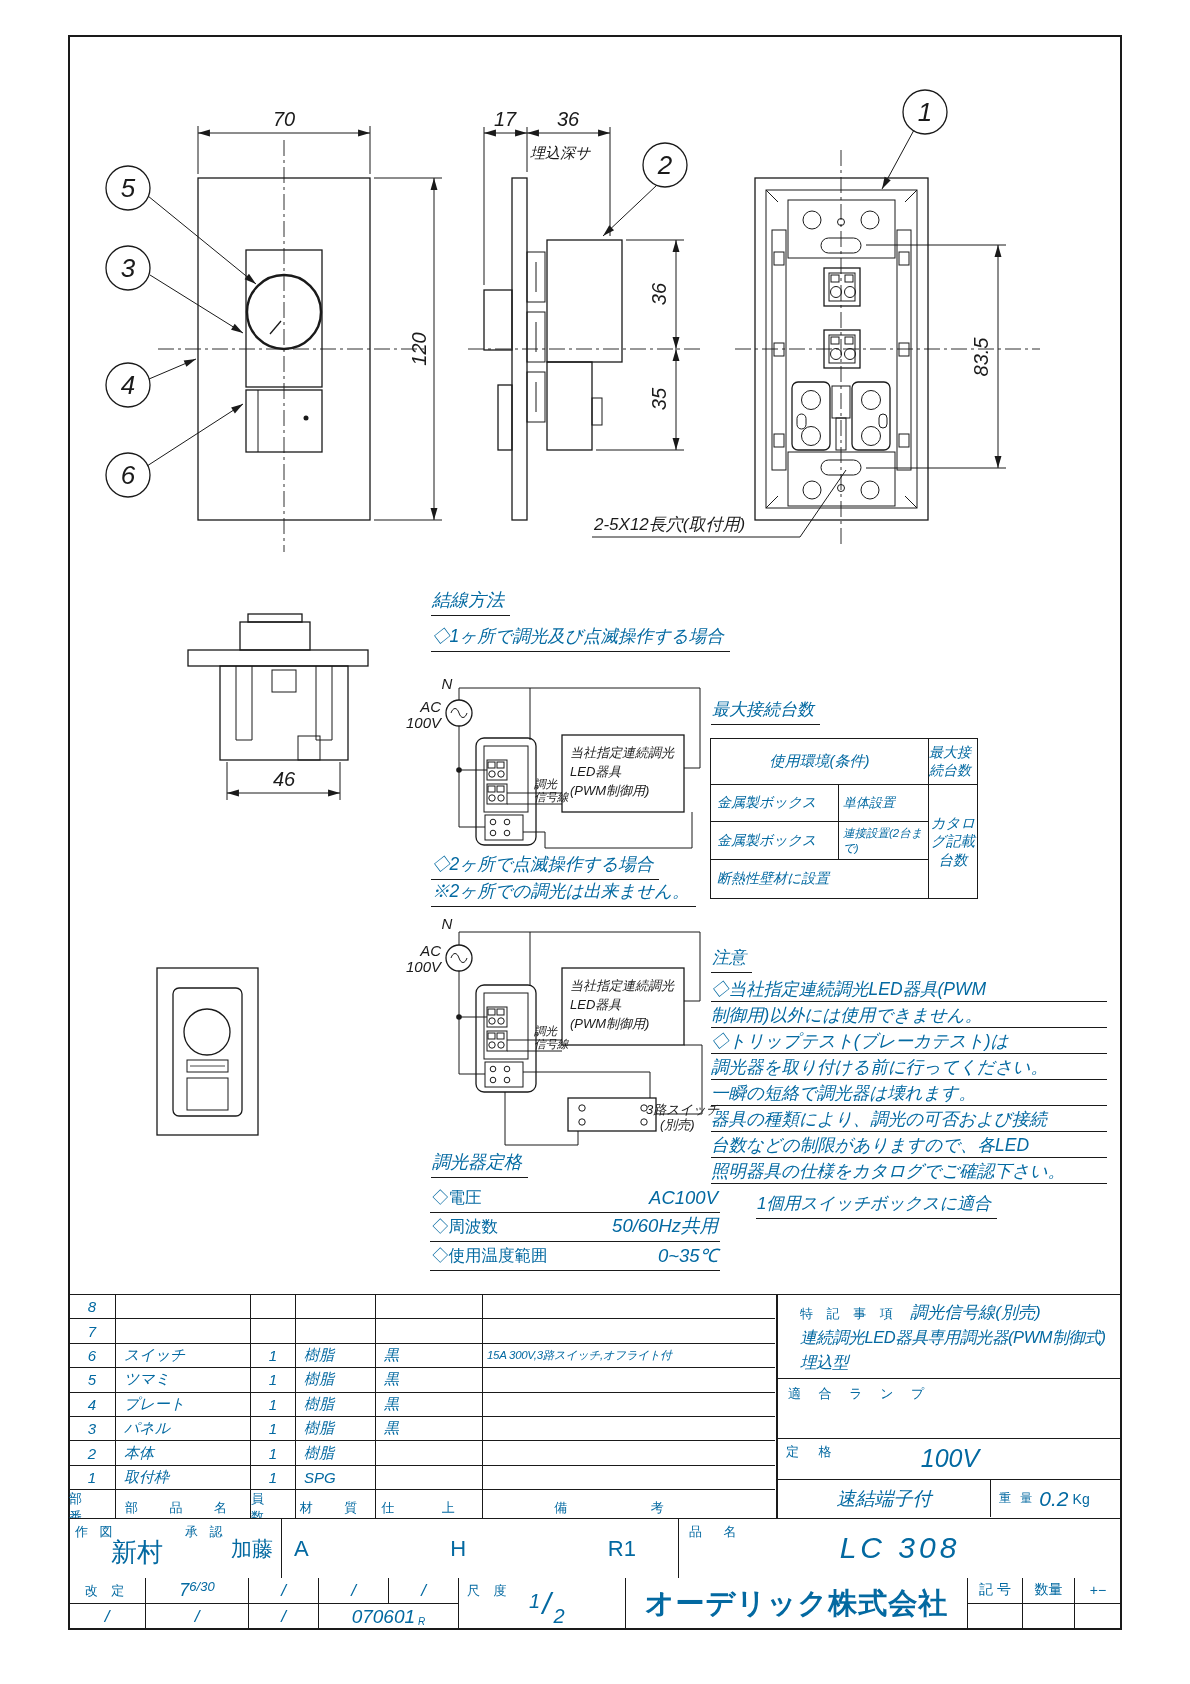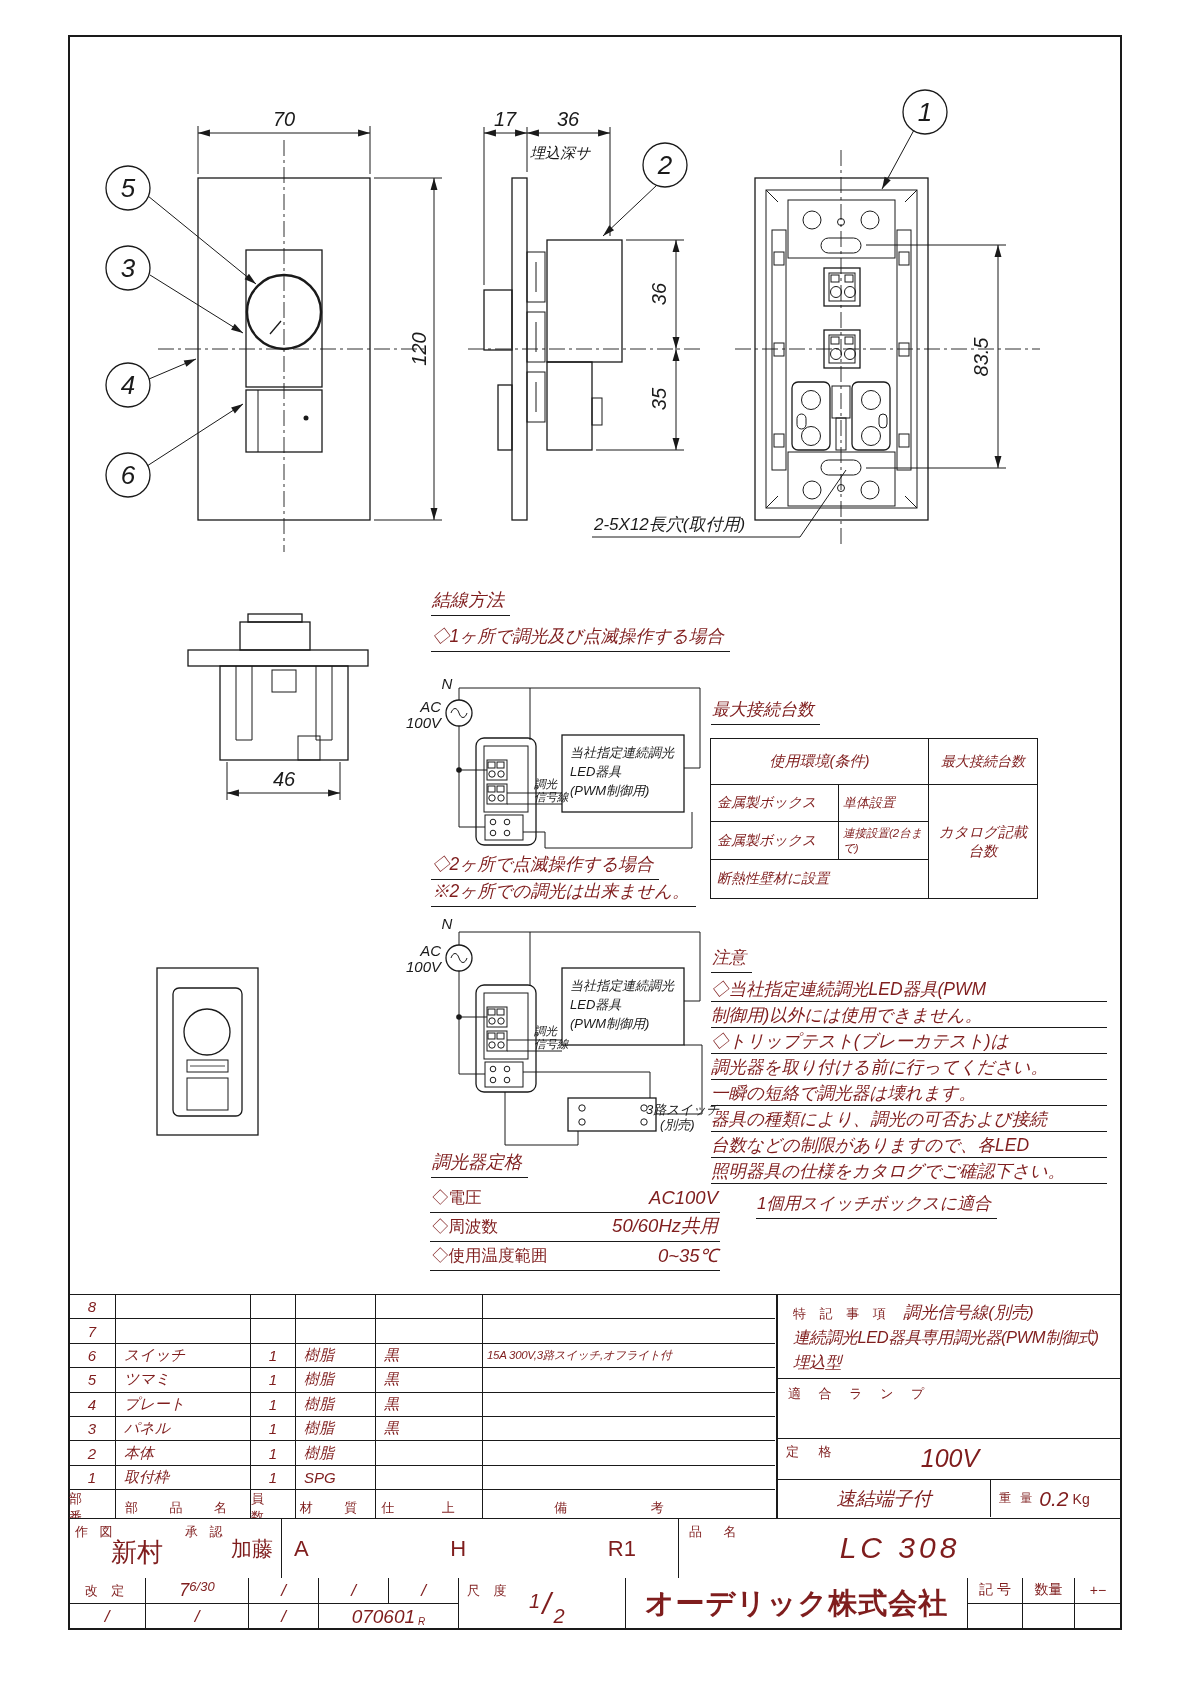--- a/index.html
+++ b/index.html
@@ -1,16 +1,16 @@
 <!DOCTYPE html>
 <html><head>
 <meta charset="utf-8">
 <style>
   html,body{margin:0;padding:0;background:#fff;}
-  #page{position:relative;width:1190px;height:1684px;background:#fff;color:#7f1d1d;
+  #page{position:relative;width:1190px;height:1684px;background:#fff;color:#0369a1;
         font-family:"Liberation Sans",sans-serif;overflow:hidden;}
   .abs{position:absolute;}
   #frame{left:68px;top:35px;width:1054px;height:1595px;border:2px solid #1a1a1a;box-sizing:border-box;}
   svg{position:absolute;overflow:visible;}
   .ln{fill:none;stroke:#1a1a1a;stroke-width:1.3px;}
   .lnt{fill:none;stroke:#1a1a1a;stroke-width:1px;}
   .lnk{fill:none;stroke:#1a1a1a;stroke-width:2.4px;}
   .cl{fill:none;stroke:#1a1a1a;stroke-width:0.9px;stroke-dasharray:16 4 3 4;}
   .dl{fill:none;stroke:#1a1a1a;stroke-width:1px;}
   .fil{fill:#1a1a1a;stroke:none;}
@@ -23,21 +23,21 @@
   .stx3{font:italic 13px "Liberation Sans",sans-serif;fill:#1a1a1a;}
   .jhead{font-style:italic;font-size:18px;}
   .uline{display:inline-block;border-bottom:1.5px solid #1a1a1a;padding:0 6px 3px 1px;text-align:right;}
   
   #rating-rows{width:290px;}
   .rrow{display:flex;justify-content:space-between;align-items:flex-end;height:29px;
         border-bottom:1.5px solid #1a1a1a;box-sizing:border-box;padding:0 2px 3px 2px;}
   .rrow .rl{font-size:16.5px;}
   .rrow .rv{font-style:italic;font-size:18.5px;}
   
-  #maxtbl{width:328px;border:1.5px solid #1a1a1a;box-sizing:border-box;font-style:italic;}
+  #maxtbl{width:268px;border:1.5px solid #1a1a1a;box-sizing:border-box;font-style:italic;}
   .mhead{display:flex;height:45px;border-bottom:1px solid #1a1a1a;}
   .mhead .m1{width:218px;border-right:1px solid #1a1a1a;display:flex;align-items:center;justify-content:center;font-size:15px;box-sizing:border-box;}
   .mhead .m2{flex:1;display:flex;align-items:center;justify-content:center;font-size:14px;}
   .mbody{display:flex;}
   .mleft{width:218px;border-right:1px solid #1a1a1a;box-sizing:border-box;}
   .mr{display:flex;height:37px;border-bottom:1px solid #1a1a1a;box-sizing:border-box;}
   .mr:last-child{border-bottom:none;}
   .mc1{width:128px;border-right:1px solid #1a1a1a;display:flex;align-items:center;padding-left:6px;font-size:14px;box-sizing:border-box;}
   .mc2{flex:1;display:flex;align-items:center;padding-left:4px;font-size:13px;}
   .mc2.small{font-size:11.5px;}
@@ -54,21 +54,21 @@
          border:1.5px solid #1a1a1a;border-bottom:none;box-sizing:border-box;overflow:hidden;}
   .pc{border-right:1px solid #1a1a1a;border-bottom:1px solid #1a1a1a;display:flex;align-items:center;box-sizing:border-box;}
   .pc.lastcol{border-right:none;}
   .pv{font-style:italic;font-size:15px;padding-left:8px;}
   .pv.ctr{justify-content:center;padding-left:0;}
   .pv.tiny{font-size:11.5px;padding-left:4px;letter-spacing:-0.3px;}
   .ph{justify-content:center;font-size:13px;border-bottom:none;}
   .ls6{letter-spacing:6px;}.ls14{letter-spacing:14px;}.ls22{letter-spacing:22px;}.ls40{letter-spacing:40px;}
   
   #specs{left:777px;top:1294px;width:345px;height:224px;border:1.5px solid #1a1a1a;border-right:none;border-bottom:none;box-sizing:border-box;}
-  .tokki{height:84px;border-bottom:1px solid #1a1a1a;box-sizing:border-box;padding:6px 8px 0 15px;}
+  .tokki{height:84px;border-bottom:1px solid #1a1a1a;box-sizing:border-box;padding:6px 8px 0 22px;}
   .tokki .lab{font-size:13px;letter-spacing:5px;margin-right:8px;}
   .tokki .val{font-style:italic;font-size:17px;}
   .tokki .l2{font-style:italic;font-size:16.5px;margin-top:3px;letter-spacing:-0.4px;}
   .lamp{height:60px;border-bottom:1px solid #1a1a1a;box-sizing:border-box;padding:6px 10px;font-size:13px;letter-spacing:7px;}
   .rrate{height:41px;border-bottom:1px solid #1a1a1a;box-sizing:border-box;position:relative;}
   .rrate .lab{position:absolute;left:8px;top:4px;font-size:13px;letter-spacing:8px;}
   .rrate .val{width:100%;text-align:center;font-style:italic;font-size:25px;line-height:38px;}
   .brow{height:37px;display:flex;}
   .brow .t1{width:213px;border-right:1px solid #1a1a1a;display:flex;align-items:center;justify-content:center;
             font-style:italic;font-size:19px;box-sizing:border-box;}

